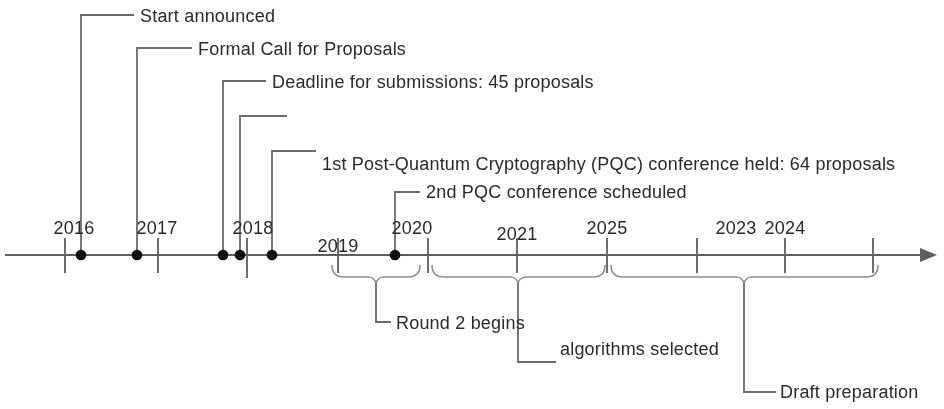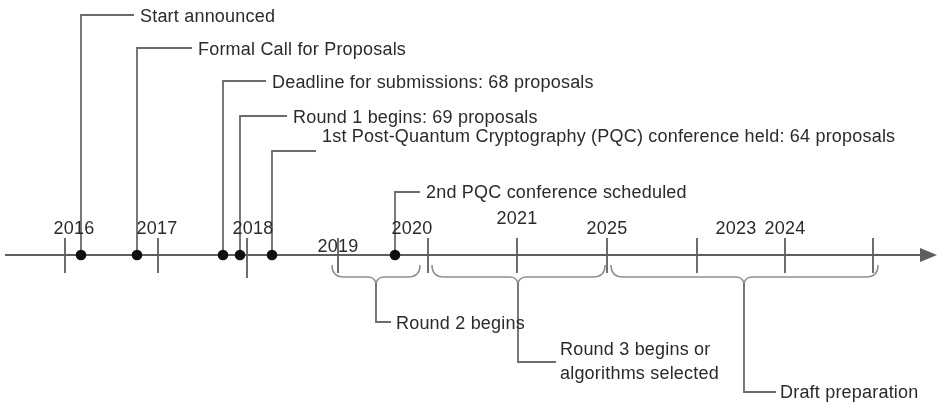--- a/index.html
+++ b/index.html
@@ -90,32 +90,30 @@
       <path d="M518,283 V362 H556"></path>
       <path d="M744,283 V392 H776"></path>
     </g>
   </svg>
 
   <div class="lbl year" style="left:66px;  top:218px;margin-left:8px;">2016</div>
   <div class="lbl year" style="left:157px; top:218px;">2017</div>
   <div class="lbl year" style="left:253px; top:218px;">2018</div>
   <div class="lbl year" style="left:338px; top:218px;margin-top:18px;">2019</div>
   <div class="lbl year" style="left:412px; top:218px;">2020</div>
-  <div class="lbl year" style="left:517px; top:208px;">2021</div>
+  <div class="lbl year" style="left:517px; top:224px;">2021</div>
   <div class="lbl year" style="left:607px; top:218px;">2025</div>
   <div class="lbl year" style="left:697px; top:218px;margin-left:39px;">2023</div>
   <div class="lbl year" style="left:785px; top:218px;">2024</div>
 
   <div class="lbl" style="left:140px; top:6px;">Start announced</div>
   <div class="lbl" style="left:198px; top:39px;">Formal Call for Proposals</div>
-  <div class="lbl" style="left:272px; top:72px;">Deadline for submissions: 68 proposals</div>
-  <div class="lbl" style="left:293px; top:107px;">Round 1 begins: 69 proposals</div>
-  <div class="lbl" style="left:322px; top:126px;">1st Post-Quantum Cryptography (PQC) conference held: 64 proposals</div>
+  <div class="lbl" style="left:272px; top:72px;">Deadline for submissions: 45 proposals</div>
+  <div class="lbl" style="left:322px; top:154px;">1st Post-Quantum Cryptography (PQC) conference held: 64 proposals</div>
   <div class="lbl" style="left:426px; top:182px;">2nd PQC conference scheduled</div>
 
   <div class="lbl" style="left:396px; top:313px;">Round 2 begins</div>
   <div class="lbl two-line" style="left:560px; top:337px;">
-    <div>Round 3 begins or</div>
     <div>algorithms selected</div>
   </div>
   <div class="lbl" style="left:780px; top:382px;">Draft preparation</div>
 
 </div>
 
 </body></html>

